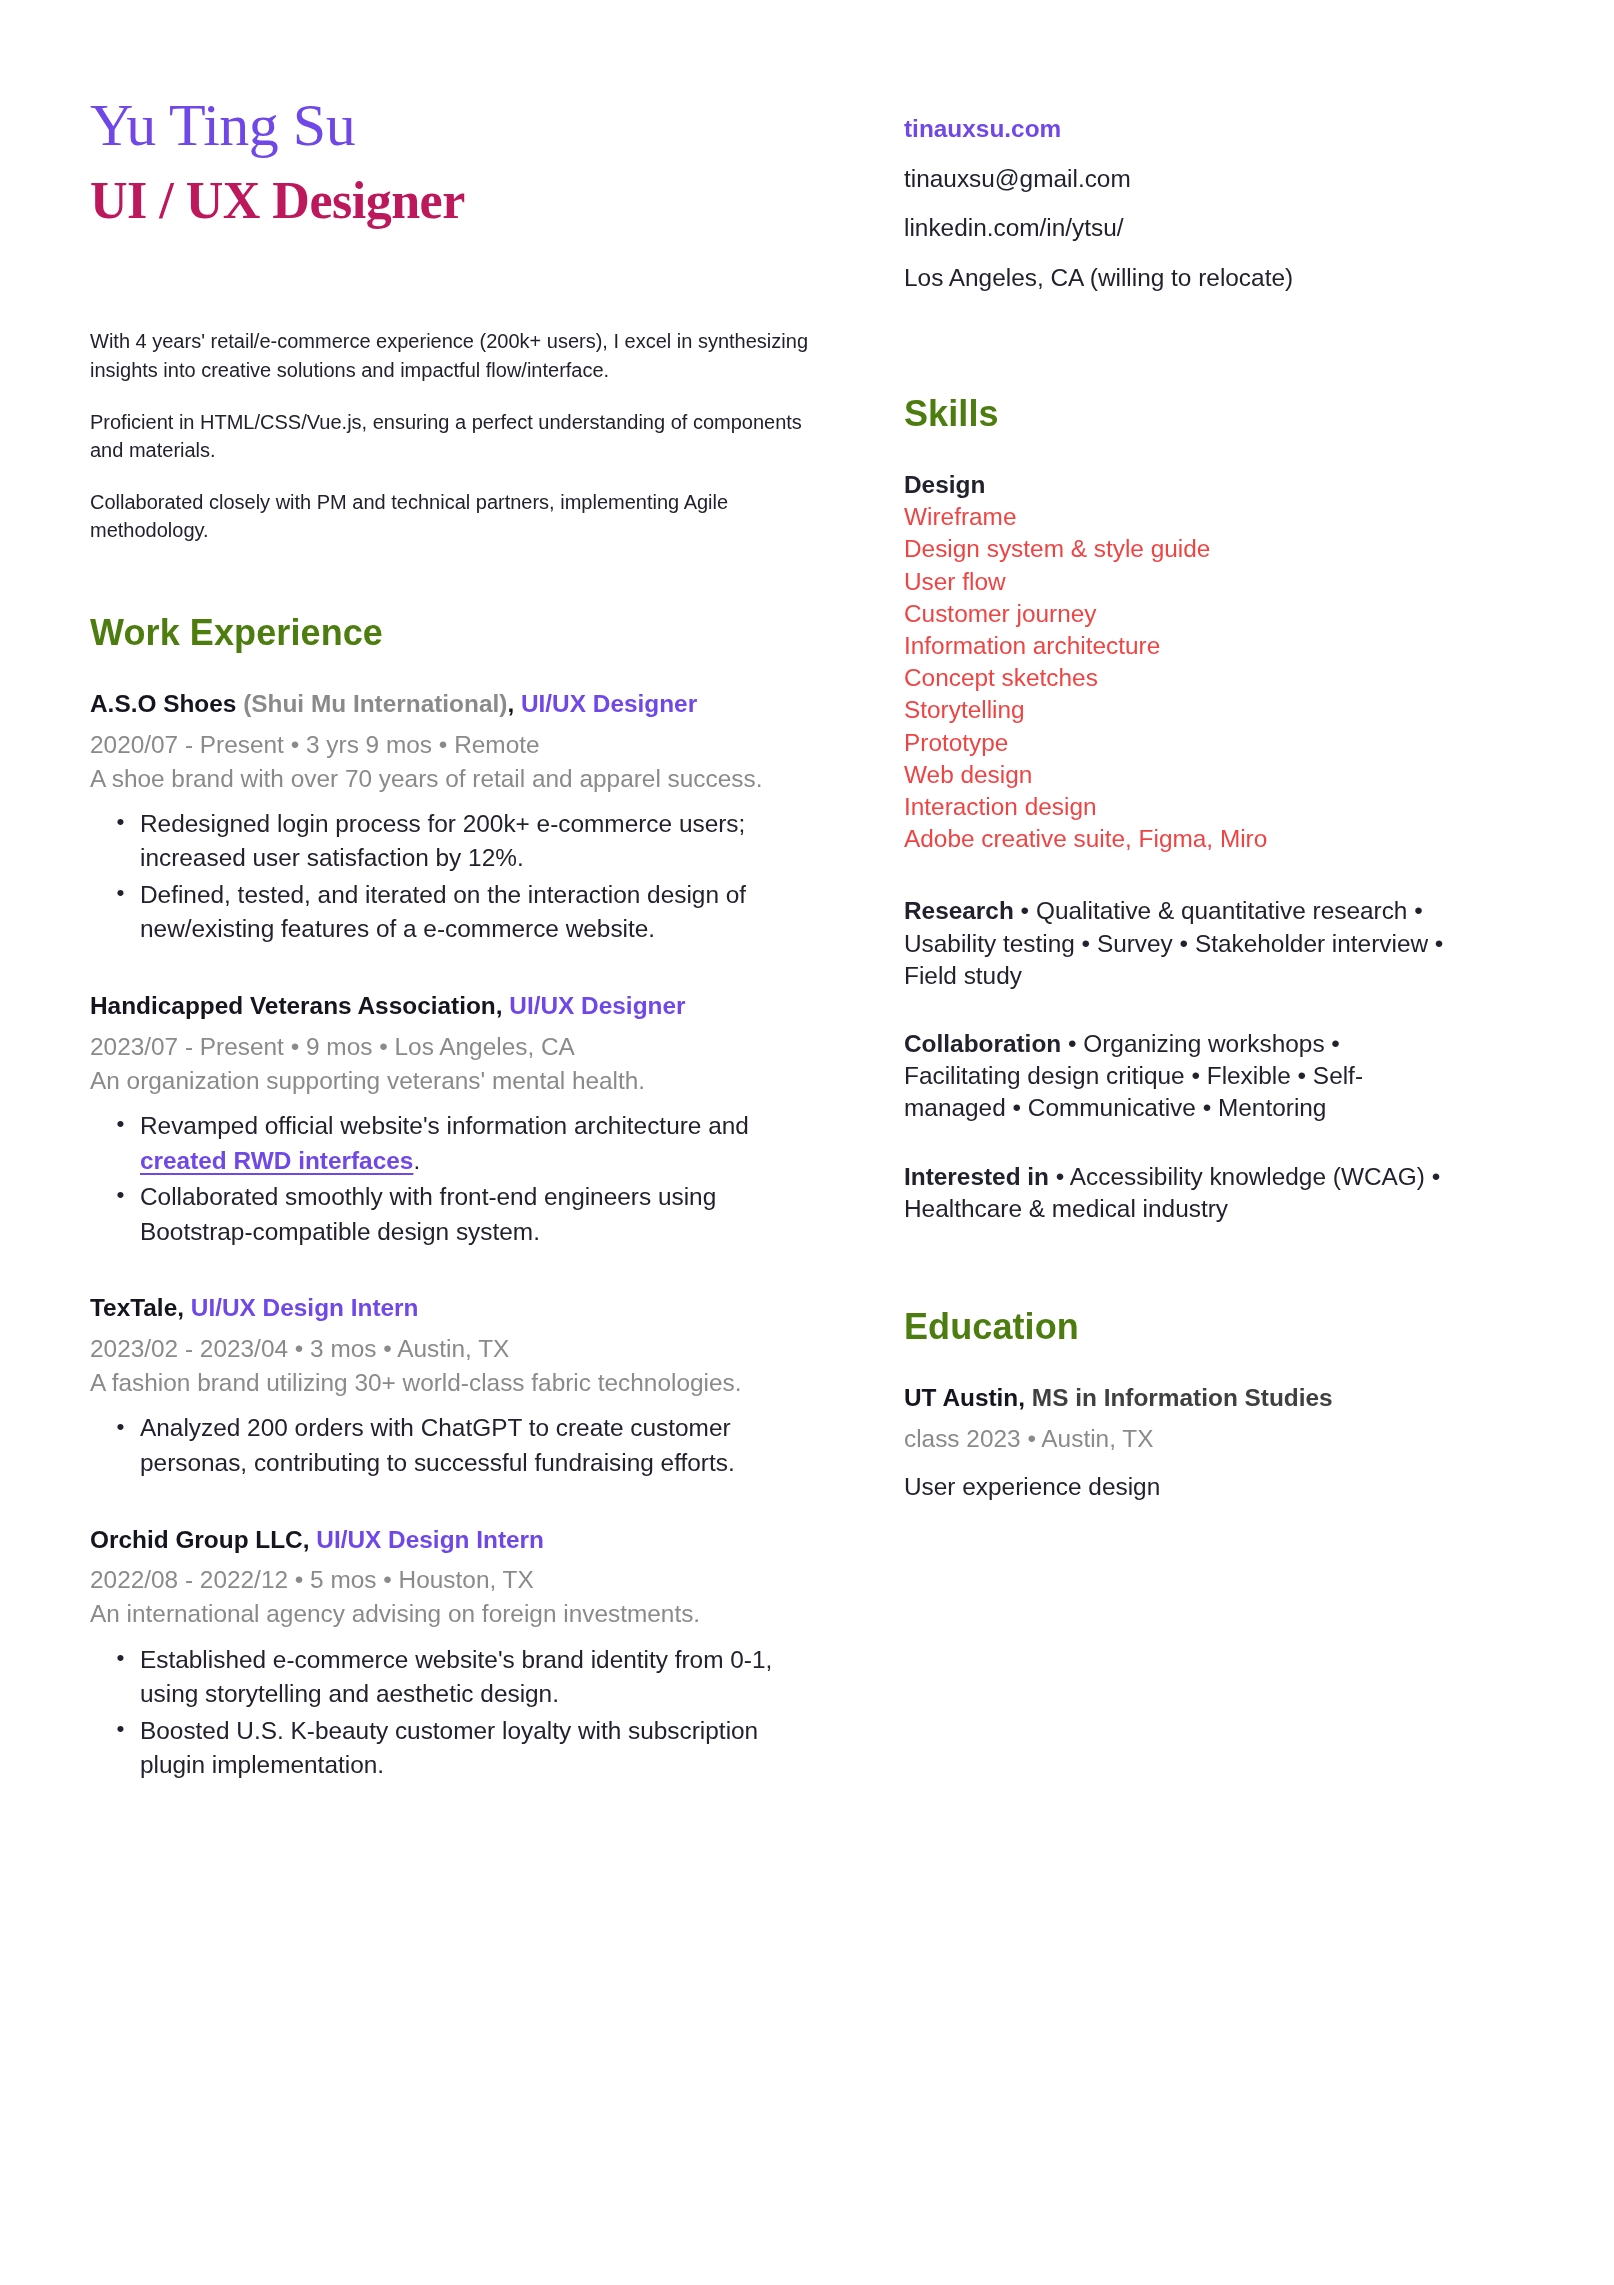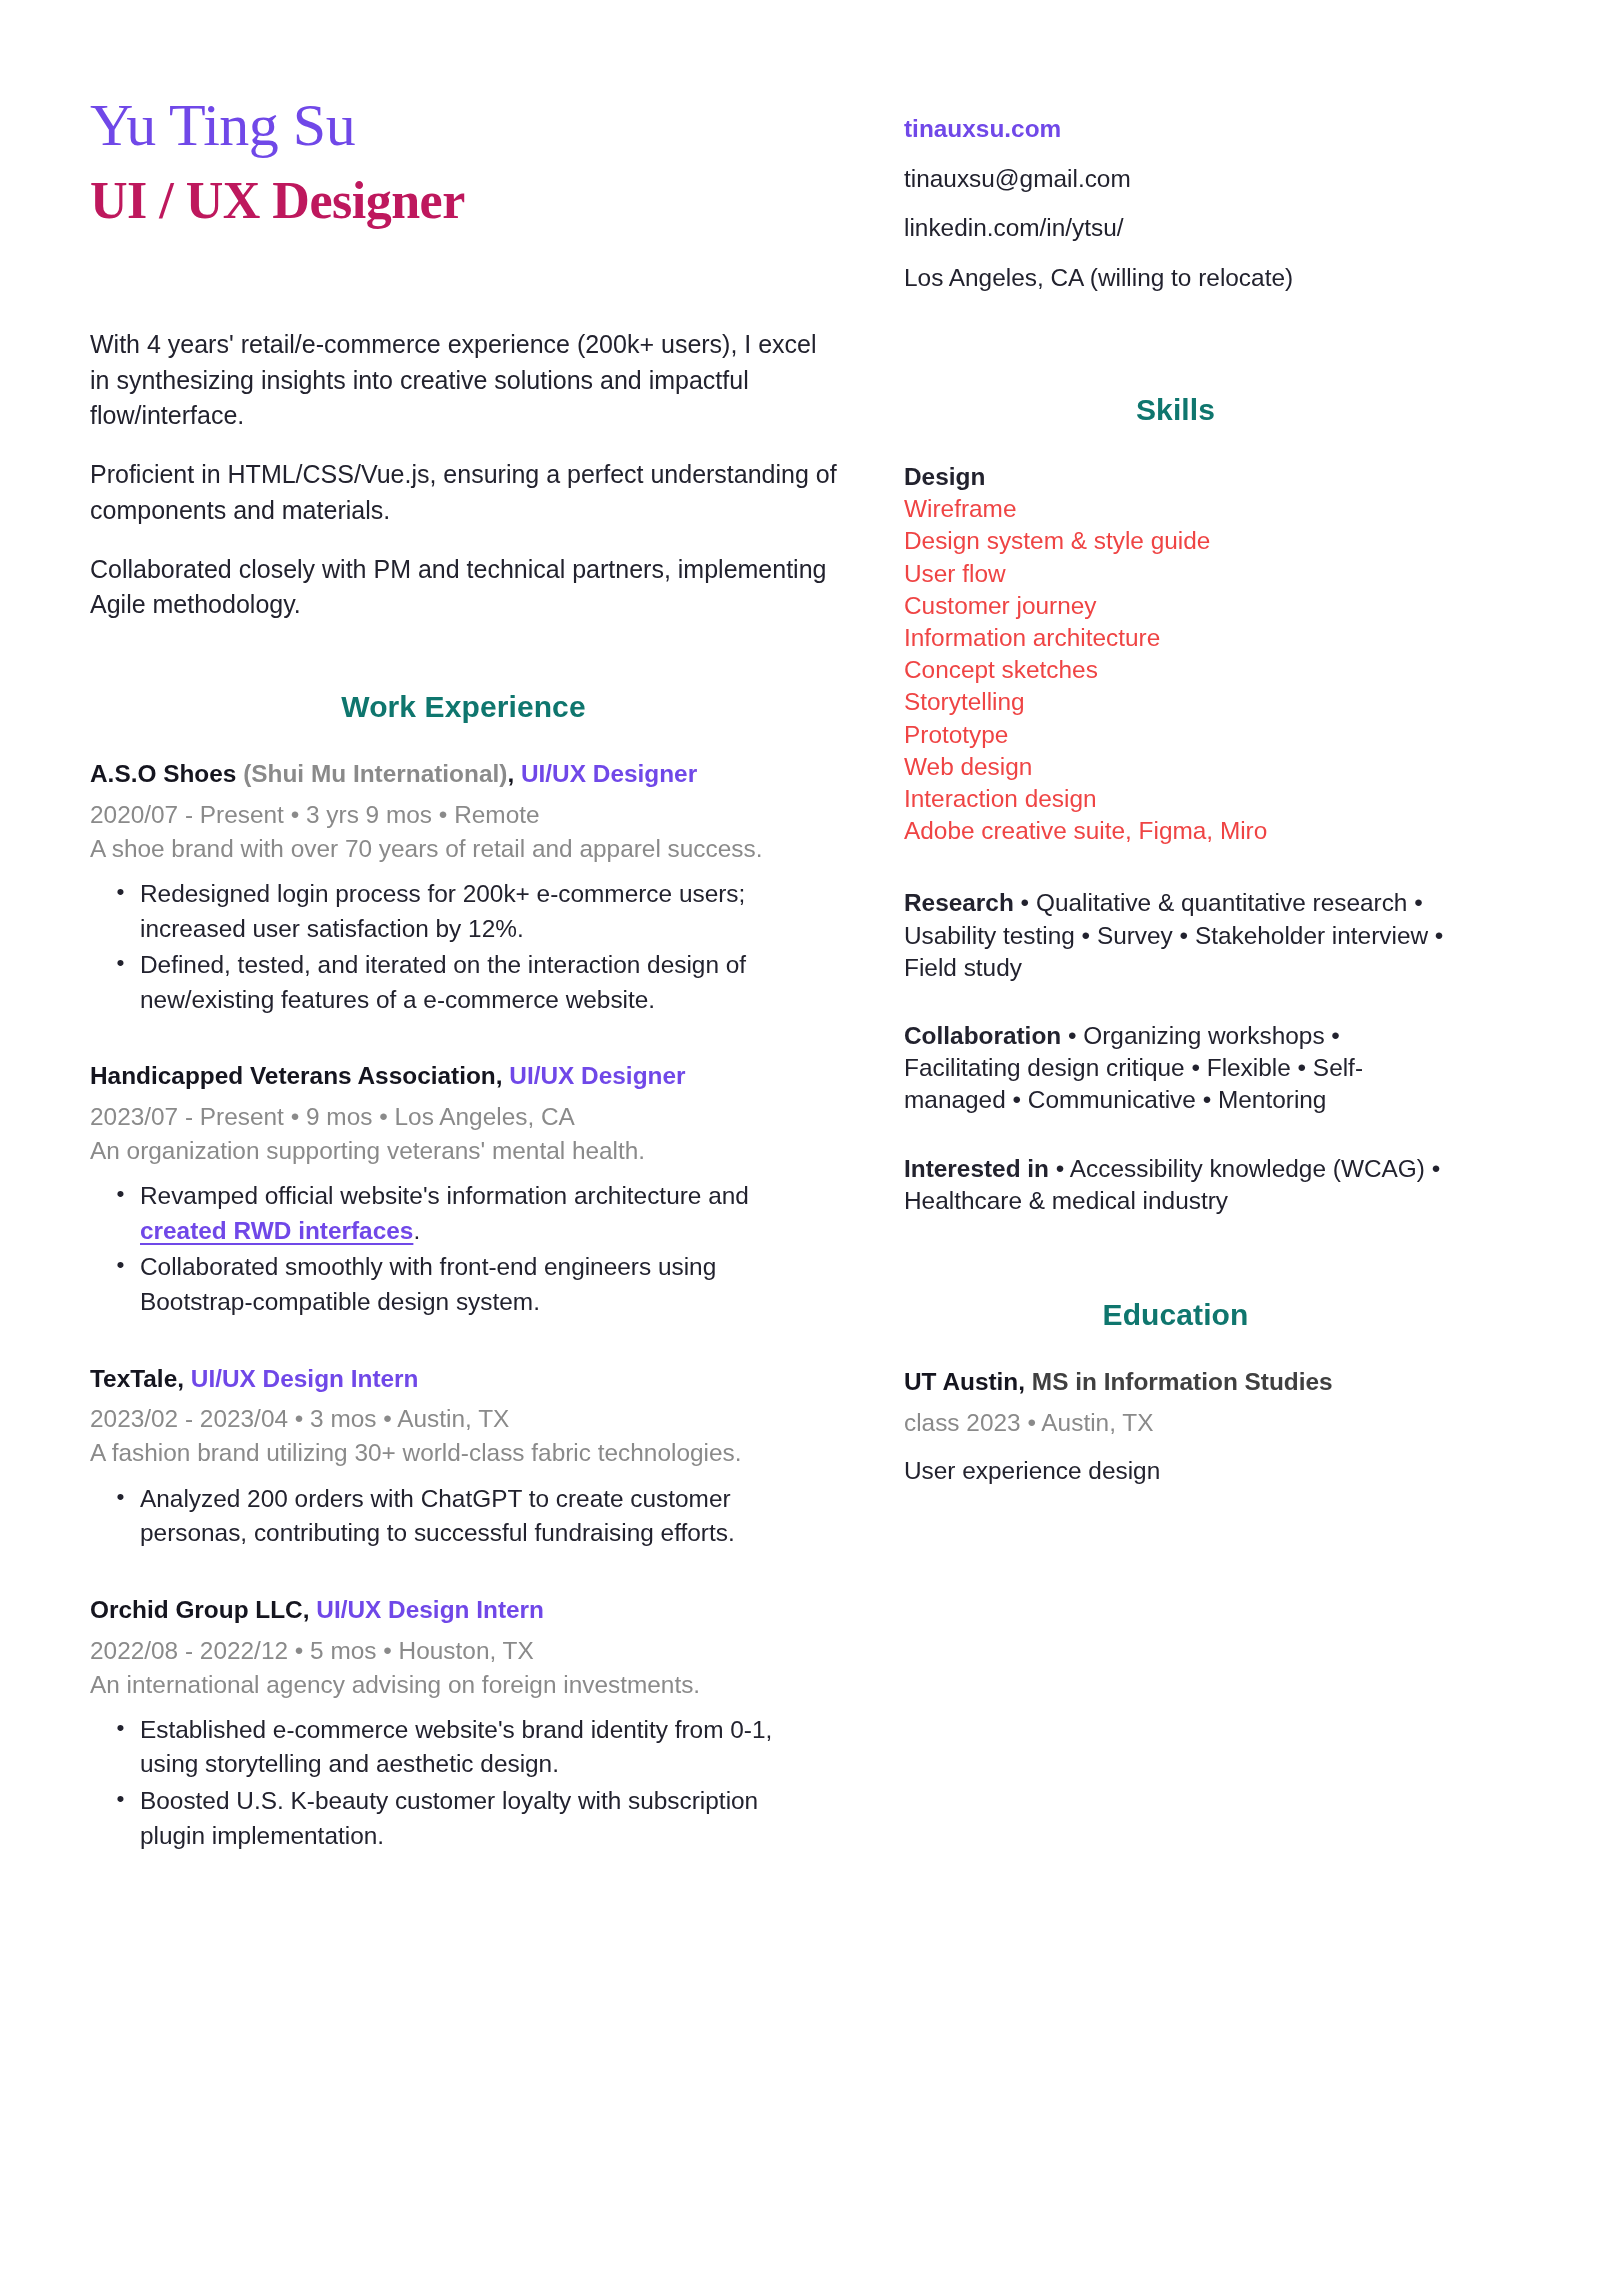--- a/index.html
+++ b/index.html
@@ -74,34 +74,33 @@
   .contact-item.website {
     color: #7048e8;
     font-weight: bold;
   }
 
   
   .summary {
     margin-top: 98px;
   }
   .summary p {
-    font-size: 25px;
+    font-size: 20px;
     line-height: 1.42;
     color: #22222e;
     margin: 0 0 23.5px 0;
   }
 
   
   .section-heading {
-    font-size: 30px;
-    font-weight: bold;
-    color: #0f766e;
+    font-size: 36px;
+    font-weight: bold;
+    color: #4d7c0f;
     margin: 0 0 34px 0;
     letter-spacing: 0.1px;
-    text-align: center;
   }
   .work-section { margin-top: 67px; }
 
   
   .job { margin-bottom: 43px; }
   .job-title-line {
     font-size: 24.4px;
     font-weight: bold;
     line-height: 1.3;
     color: #15151f;

